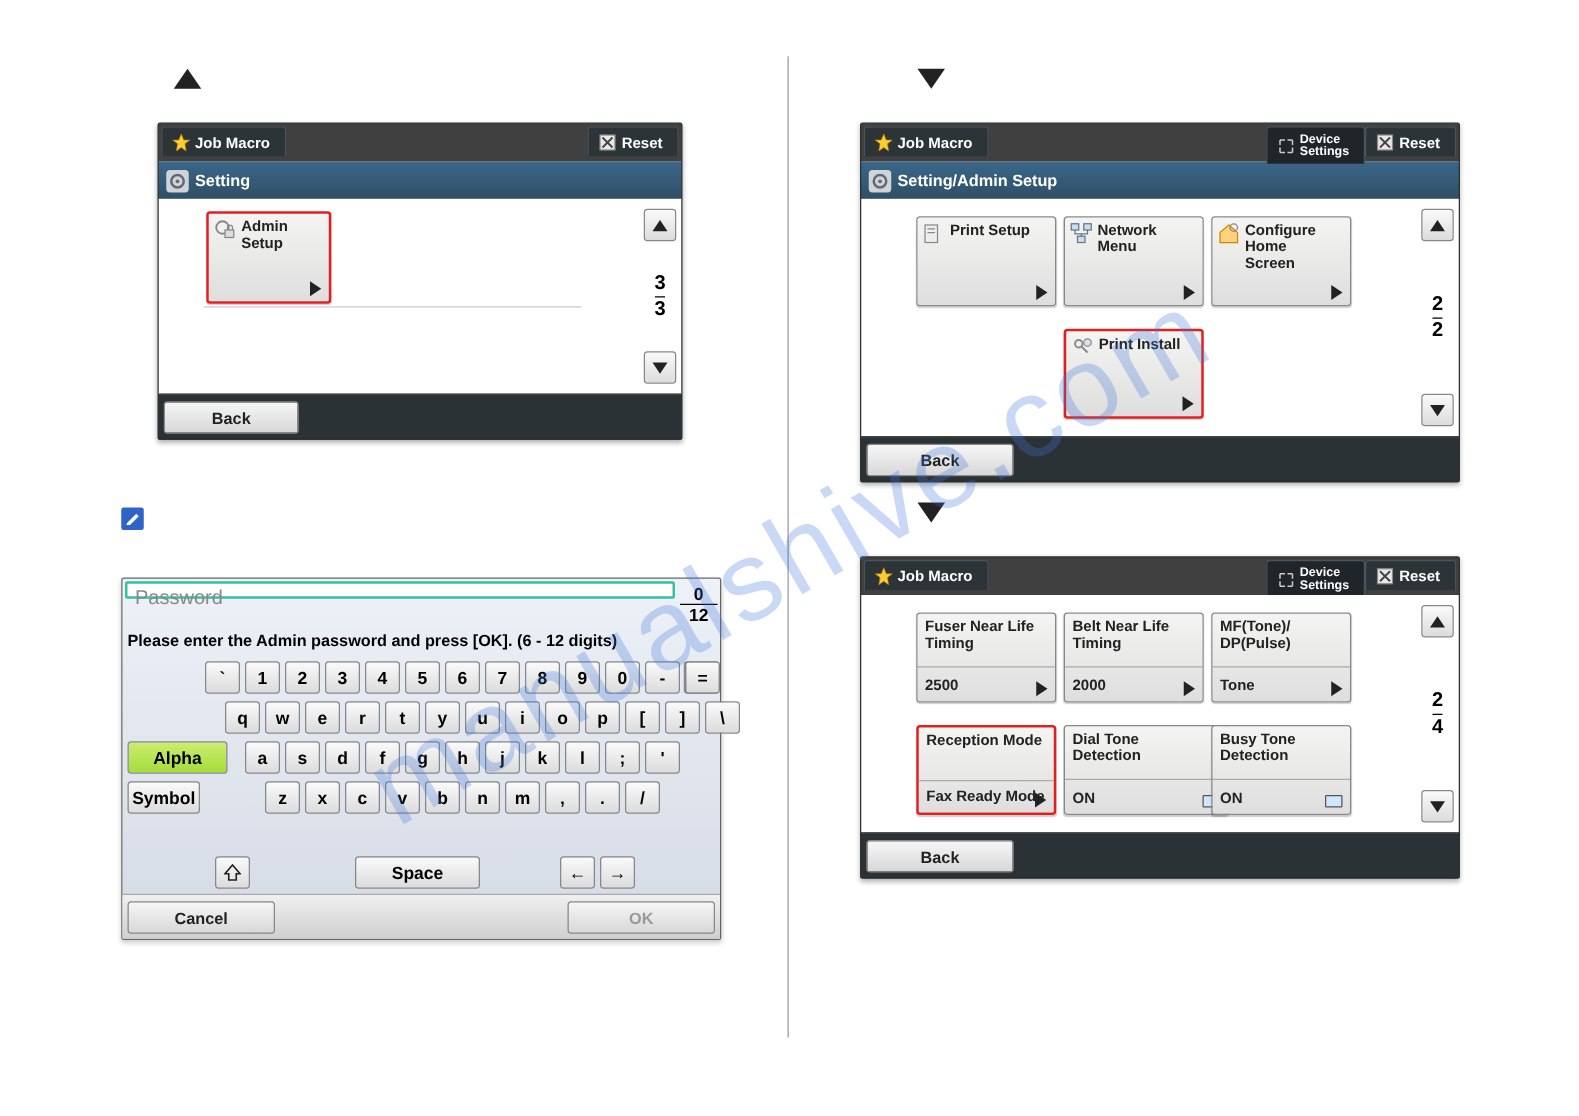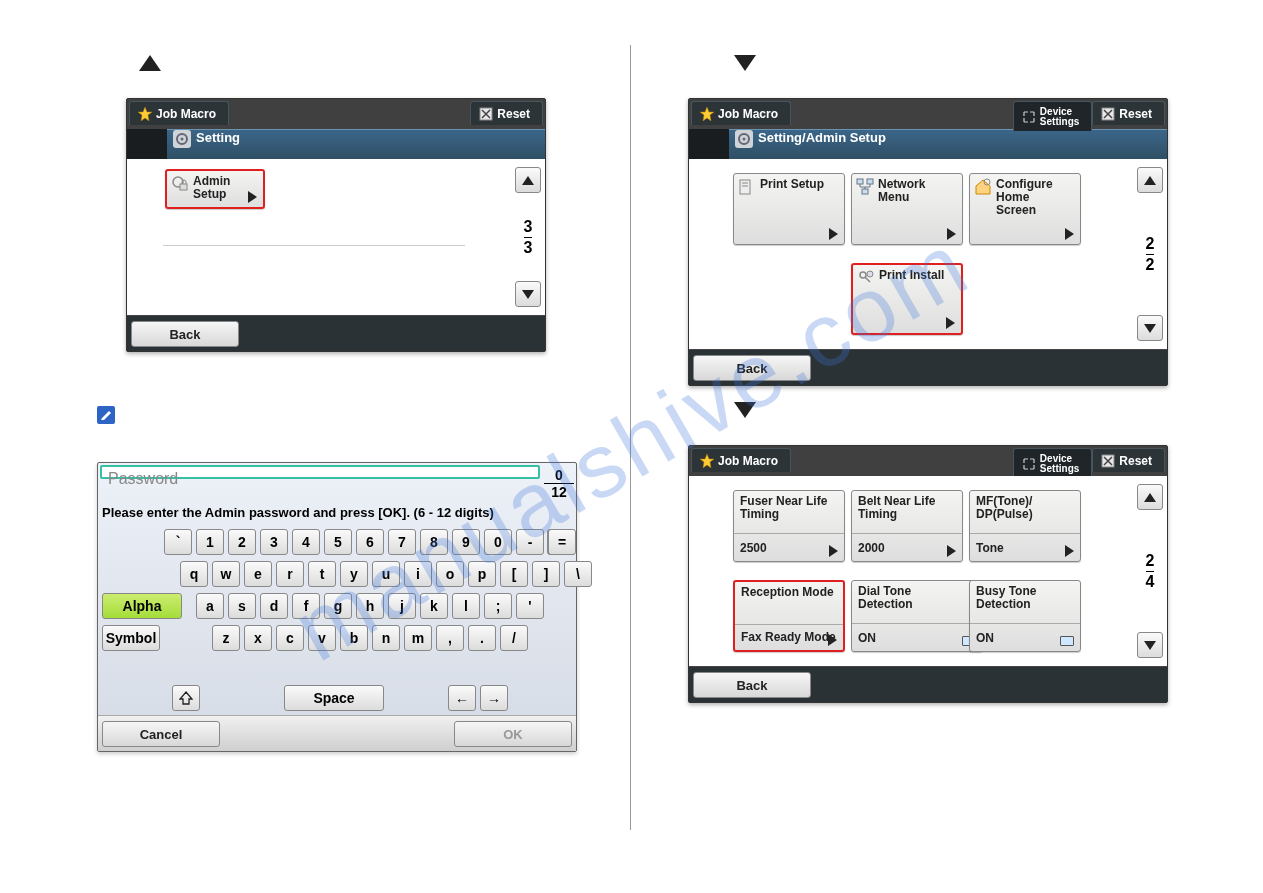--- a/index.html
+++ b/index.html
@@ -11,21 +11,21 @@
   .arrow-up { border-bottom:16px solid #222; }
   .arrow-down { border-top:16px solid #222; }
 
   .panel { position:absolute; background:#1a1d1f; border:1px solid #333; border-radius:2px; box-shadow:0 2px 4px rgba(0,0,0,0.3); }
   .panel .topbar { height:30px; background:#404040; display:flex; align-items:flex-start; }
   .tab-btn { background:#2c3438; border:1px solid #48555c; border-bottom:none; color:#fff; font-size:12px; font-weight:bold; padding:5px 12px 4px 8px; display:flex; align-items:center; gap:4px; border-radius:3px 3px 0 0; margin-top:2px; }
   .tab-btn.bracket { background:#1f2528; }
   .tab-spacer { flex:1; }
   .micon { width:14px; height:14px; display:inline-block; }
 
-  .breadcrumb { height:30px; background:#385e7c; background:linear-gradient(#3b6588,#2f5066); color:#fff; font-size:13px; font-weight:bold; display:flex; align-items:flex-start; padding:0 6px; gap:5px; border-top:1px solid #6a94b4;margin-left:40px; }
+  .breadcrumb { height:30px; background:#385e7c; background:linear-gradient(#3b6588,#2f5066); color:#fff; font-size:13px; font-weight:bold; display:flex; align-items:center; padding:0 6px; gap:5px; border-top:1px solid #6a94b4; }
   .gear-icon { width:18px; height:18px; background:#cfd4d8; border-radius:3px; display:flex; align-items:center; justify-content:center; }
 
   .body-area { background:#fff; position:relative; }
   .tile { position:absolute; background:linear-gradient(#f4f4f2,#dedede); border:1px solid #888; border-radius:3px; box-shadow:0 1px 1px rgba(0,0,0,0.2); font-size:12px; color:#222; padding:6px 6px 4px 6px; }
   .tile.hlred { border:2px solid #e02020; }
   .tile .ticon { position:absolute; top:4px; left:4px; width:18px; height:18px; }
   .tile .ttitle { position:absolute; top:4px; left:26px; right:4px; font-size:12px; font-weight:bold; line-height:13px; }
   .tile .ttitle.noicon { left:6px; }
   .tile .tvalue { position:absolute; bottom:6px; left:6px; font-size:12px; font-weight:bold;}
   .tile .tarrow { position:absolute; bottom:4px; right:6px; width:0; height:0; border-top:6px solid transparent; border-bottom:6px solid transparent; border-left:9px solid #222; }
@@ -87,21 +87,21 @@
   <div class="breadcrumb">
     <span class="gear-icon">
       <svg width="14" height="14" viewBox="0 0 14 14">
           <circle cx="7" cy="7" r="5" fill="none" stroke="#667" stroke-width="2"></circle>
           <circle cx="7" cy="7" r="1.5" fill="#667"></circle>
         </svg>
     </span>
     <span>Setting</span>
   </div>
   <div class="body-area" style="height:156px;">
-    <div class="tile hlred" style="left:38px; top:10px; width:100px; height:40px;">
+    <div class="tile hlred" style="left:38px; top:10px; width:100px; height:74px;">
       <span class="ticon">
         <svg viewBox="0 0 18 18">
             <circle cx="7" cy="7" r="5" fill="none" stroke="#888" stroke-width="1.5"></circle>
             <rect x="9" y="9" width="7" height="6" fill="#ddd" stroke="#888"></rect>
             <path d="M11 9 v-2 a2 2 0 0 1 4 0 v2" fill="none" stroke="#888"></path>
           </svg>
       </span>
       <span class="ttitle">Admin Setup</span>
       <span class="tarrow"></span>
     </div>

